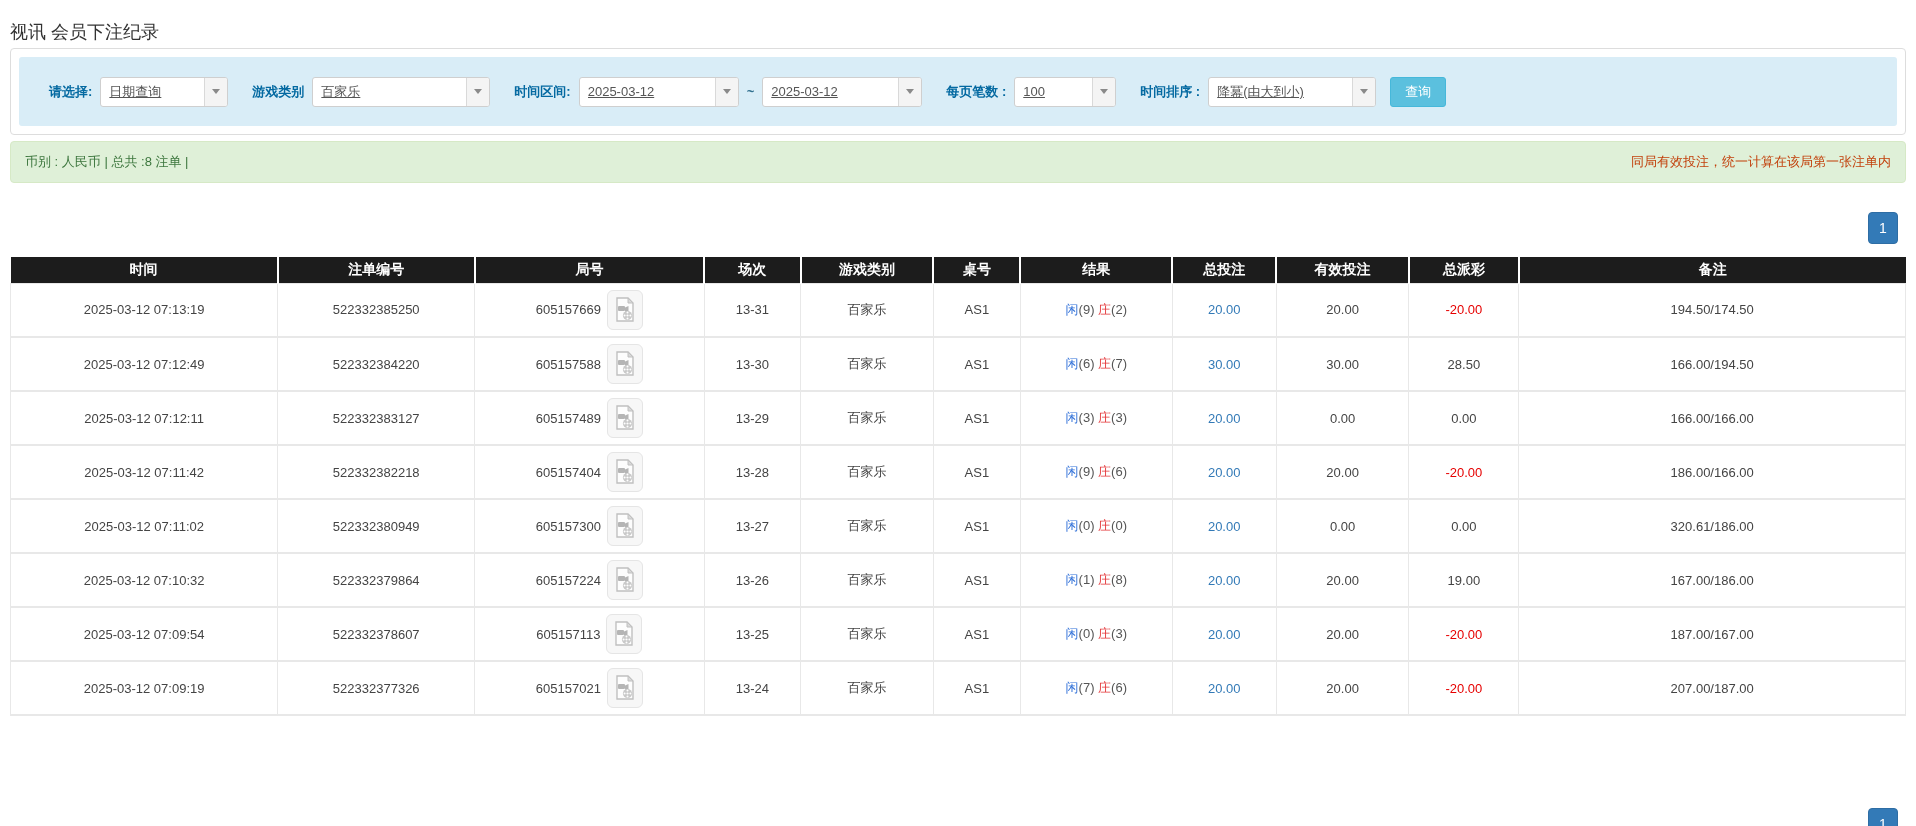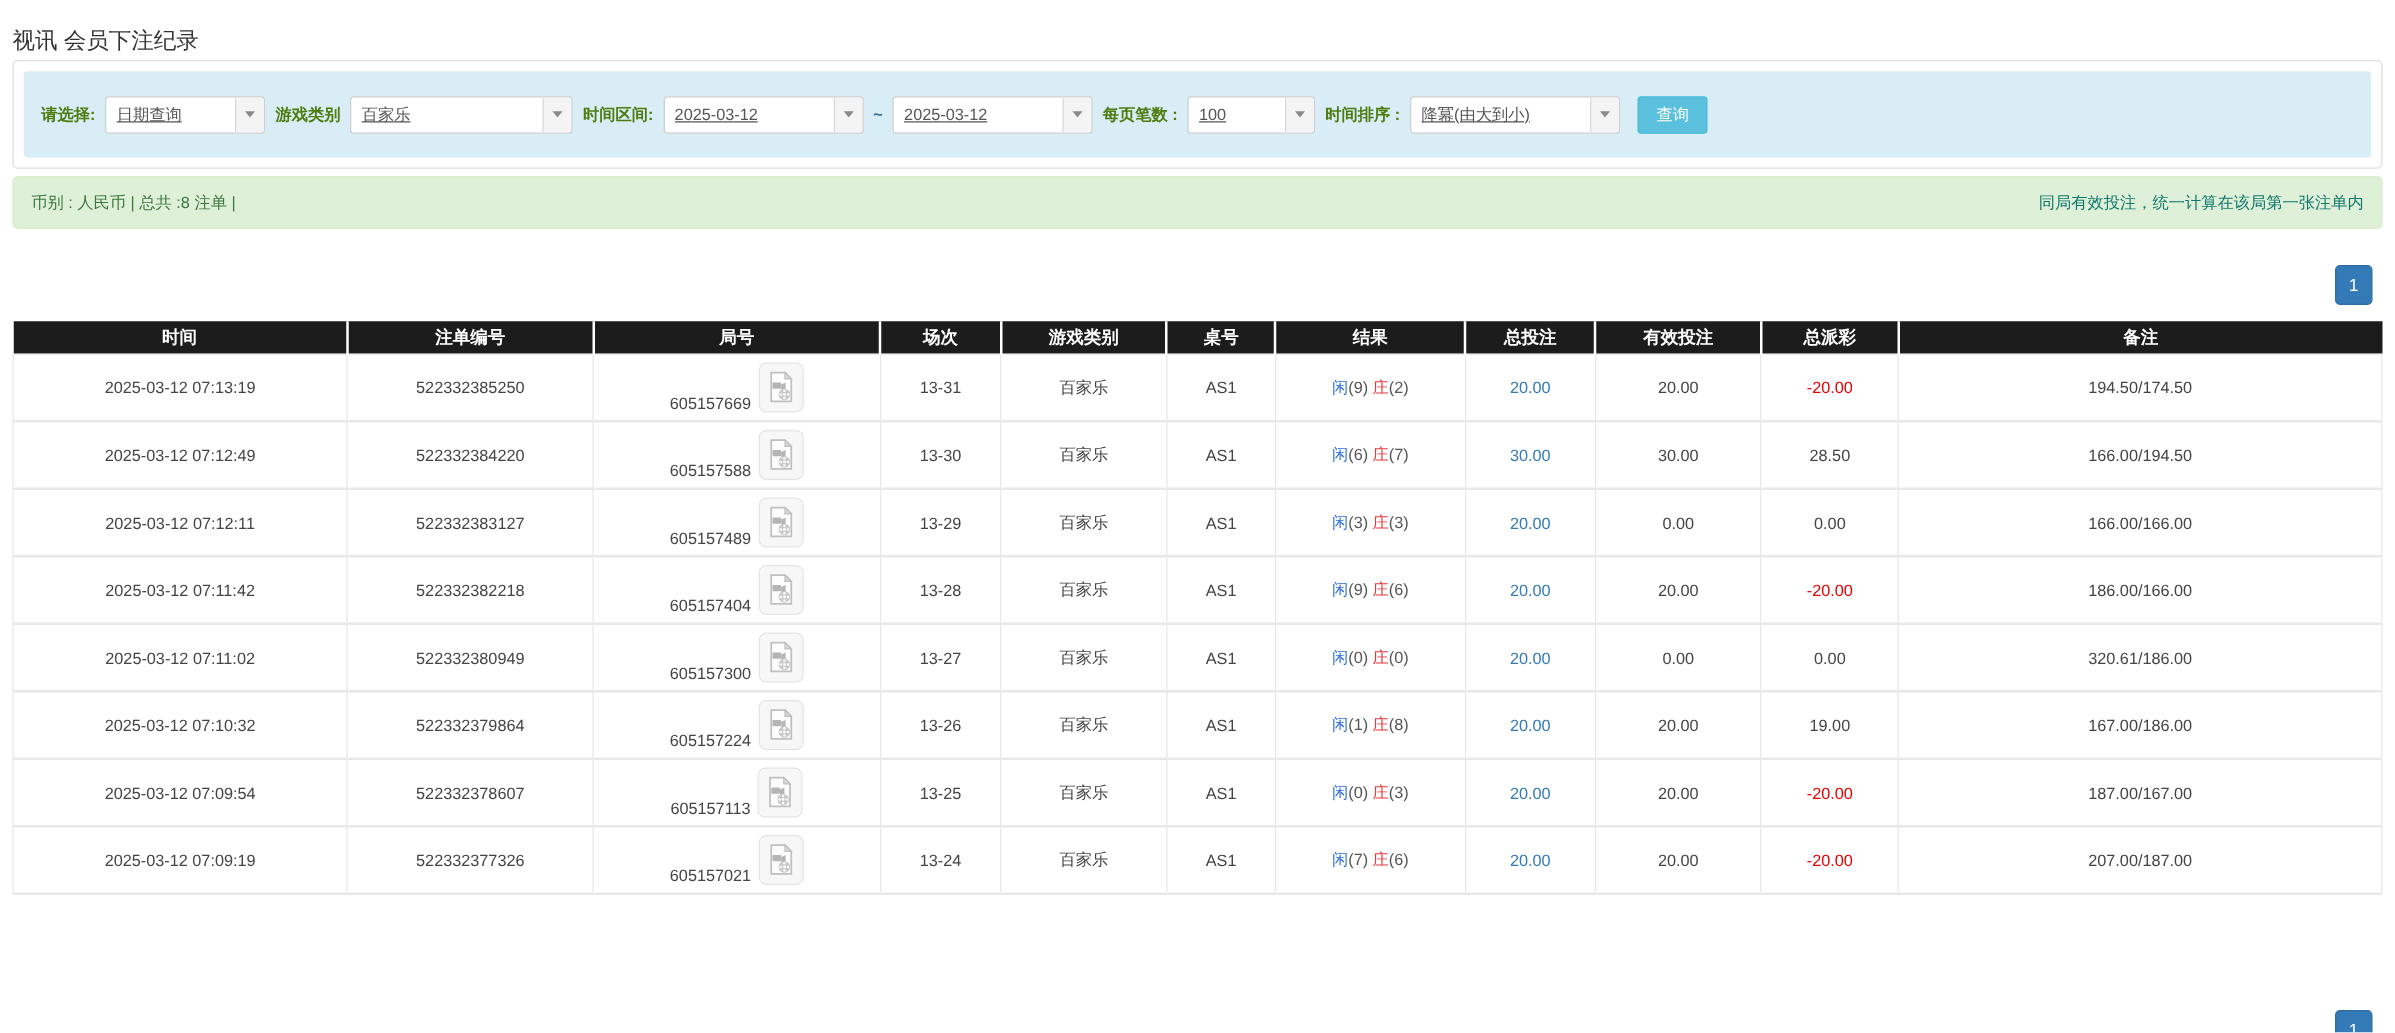--- a/index.html
+++ b/index.html
@@ -12,21 +12,21 @@
 
   
   .filter-panel {
     position:absolute; left:10px; top:48px; width:1896px; height:87px;
     background:#fff; border:1px solid #ddd; border-radius:4px; padding:8px;
   }
   .filter-bar {
     height:100%; background:#d9edf7; border-radius:3px;
     display:flex; align-items:center; padding:0 14px; gap:8px;
   }
-  .f-label { font-weight:bold; color:#4d7c0f; white-space:nowrap; margin-left:0; }
+  .f-label { font-weight:bold; color:#0369a1; white-space:nowrap; margin-left:16px; }
   .combo {
     display:flex; align-items:stretch; height:30px; background:#fff;
     border:1px solid #cfcfcf; border-radius:3px; overflow:hidden;
   }
   .combo input {
     border:none; outline:none; padding:0 8px; font-size:13px; color:#555;
     font-family:"Liberation Sans", sans-serif; width:100%; background:transparent;text-decoration:underline;
   }
   .combo .arrow-btn {
     width:23px; flex:0 0 23px; background:#f4f4f4; border-left:1px solid #d9d9d9;
@@ -42,21 +42,21 @@
     font-family:"Liberation Sans", sans-serif;
   }
 
   
   .info-bar {
     position:absolute; left:10px; top:141px; width:1896px; height:42px;
     background:#dff0d8; border:1px solid #d6e9c6; border-radius:4px;
     display:flex; align-items:center; justify-content:space-between; padding:0 14px;
   }
   .info-left { color:#3c763d; }
-  .info-right { color:#0f766e;margin-left:29px; }
+  .info-right { color:#c2410c;margin-left:29px; }
 
   
   .pager-top, .pager-bottom {
     position:absolute; width:30px; height:32px; background:#337ab7; color:#fff;
     border:1px solid #2e6da4; border-radius:4px; display:flex; align-items:center;
     justify-content:center; font-size:14px; cursor:pointer;
   }
   .pager-top { left:1868px; top:212px; }
   .pager-bottom { left:1868px; top:808px; }
 
@@ -67,21 +67,21 @@
   }
   .bet-table th {
     background:#1c1c1c; color:#fff; font-weight:bold; font-size:14px;
     height:26px; text-align:center; border-right:2px solid #fff;
   }
   .bet-table th:last-child { border-right:none; }
   .bet-table td.data {
     background:#fff; height:54px; text-align:center; color:#444;
     border:1px solid #e8e8e8; border-bottom:2px solid #e8e8e8;
   }
-  .round-wrap { display:flex; align-items:flex-end; justify-content:center; gap:6px; }
+  .round-wrap { display:flex; align-items:center; justify-content:center; gap:6px; }
   .video-btn {
     width:36px; height:40px; background:#f7f7f7; border:1px solid #e5e5e5;
     border-radius:6px; display:flex; align-items:center; justify-content:center; cursor:pointer;
   }
   .player { color:#2e6fd8; }
   .banker { color:#e4393c; }
   .score { color:#555; }
   .neg { color:#e60000 !important; }
   .bet-link { color:#337ab7; cursor:pointer; text-decoration:none; }
 

